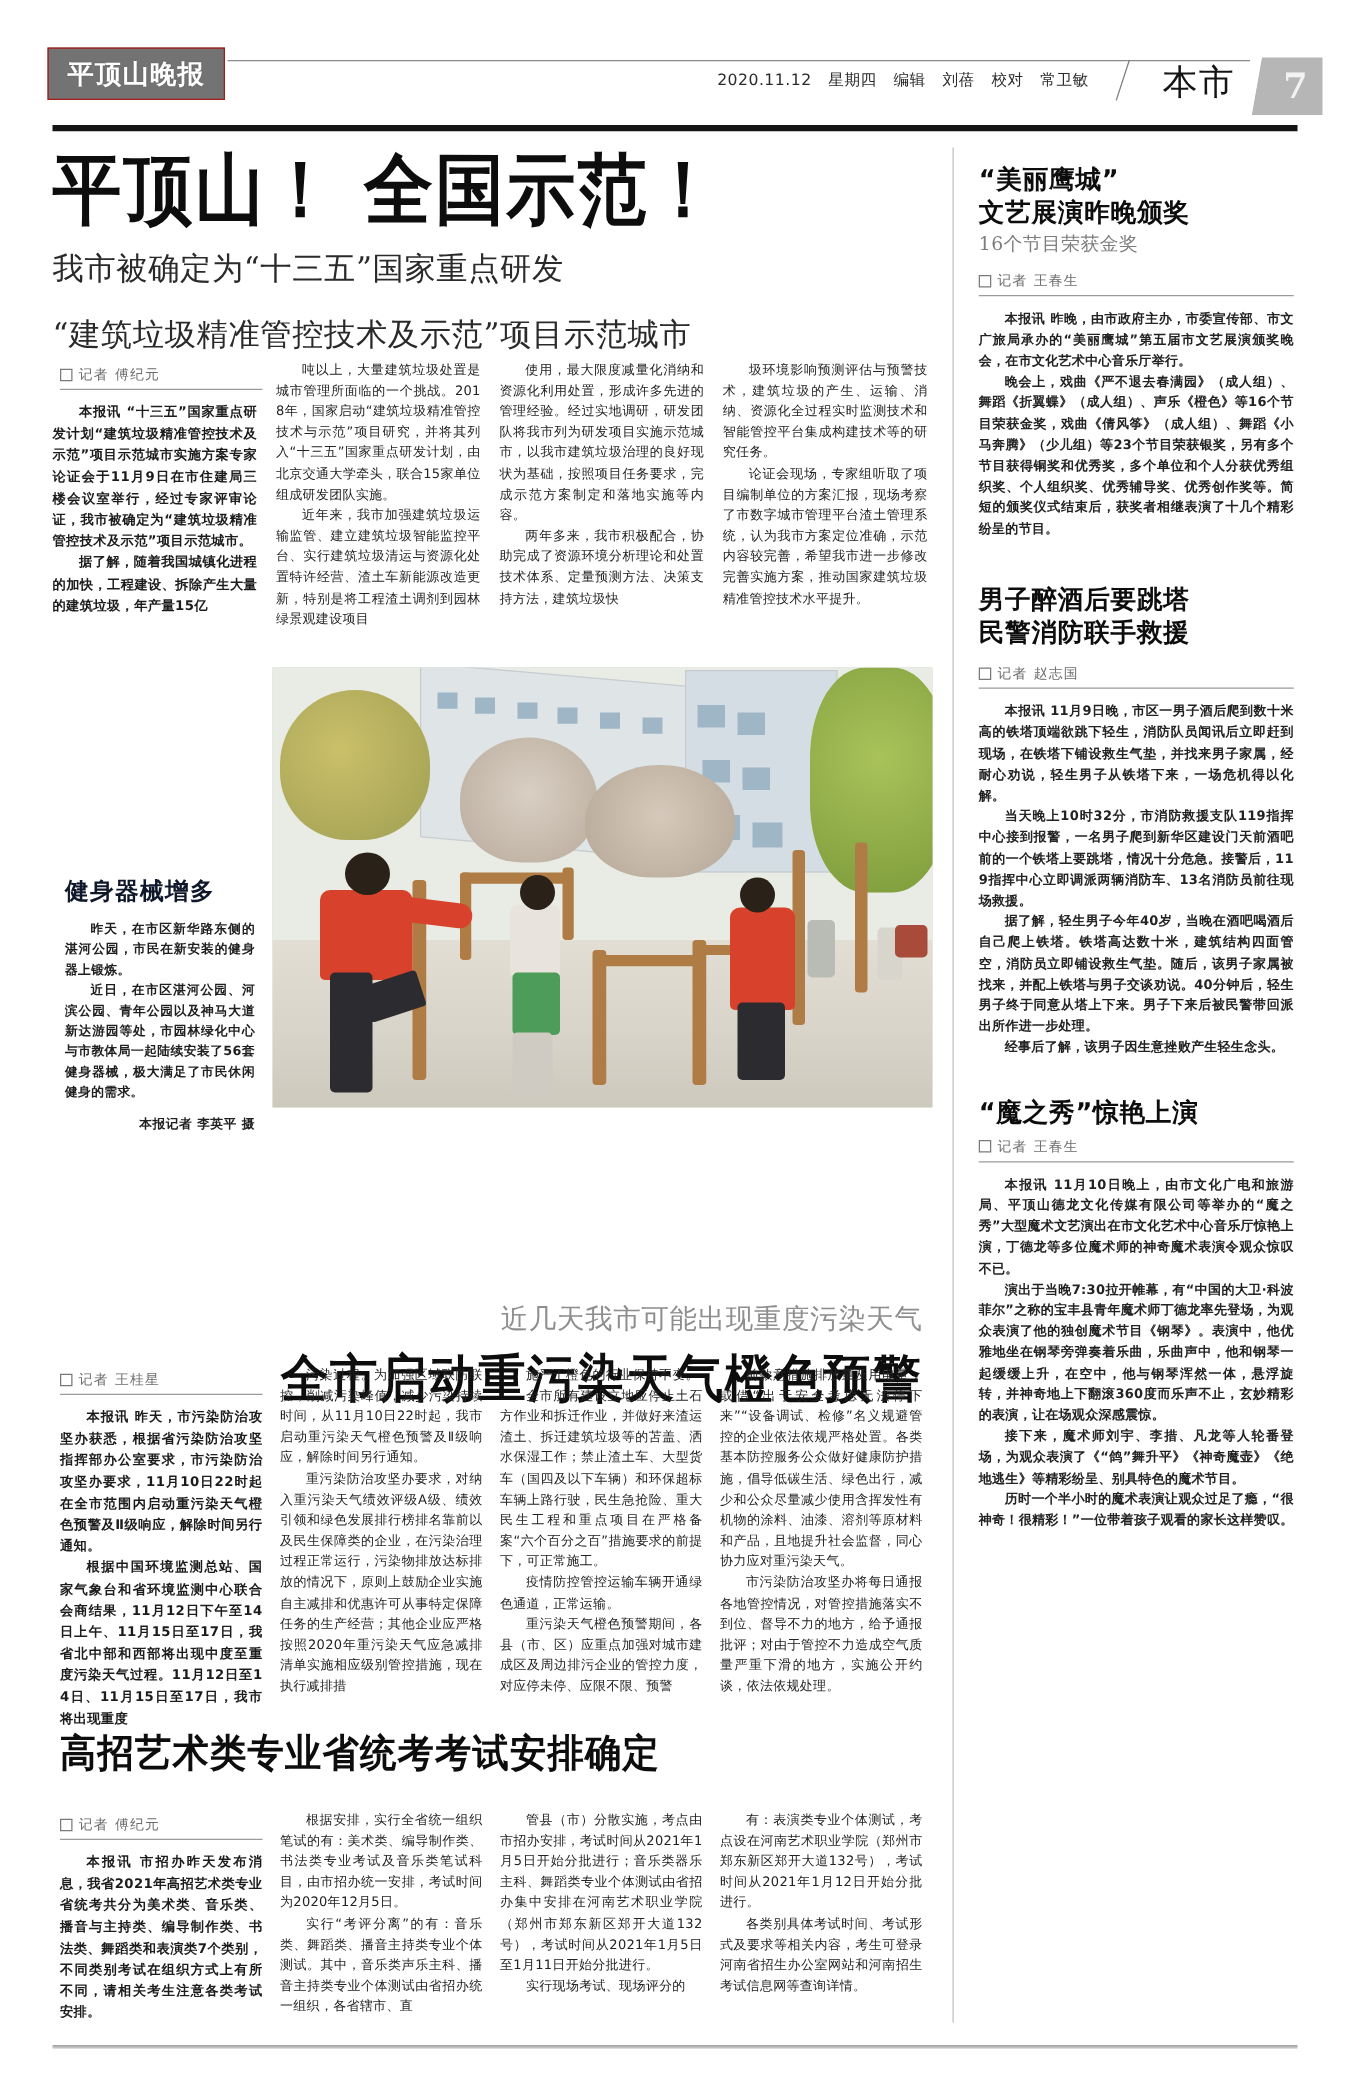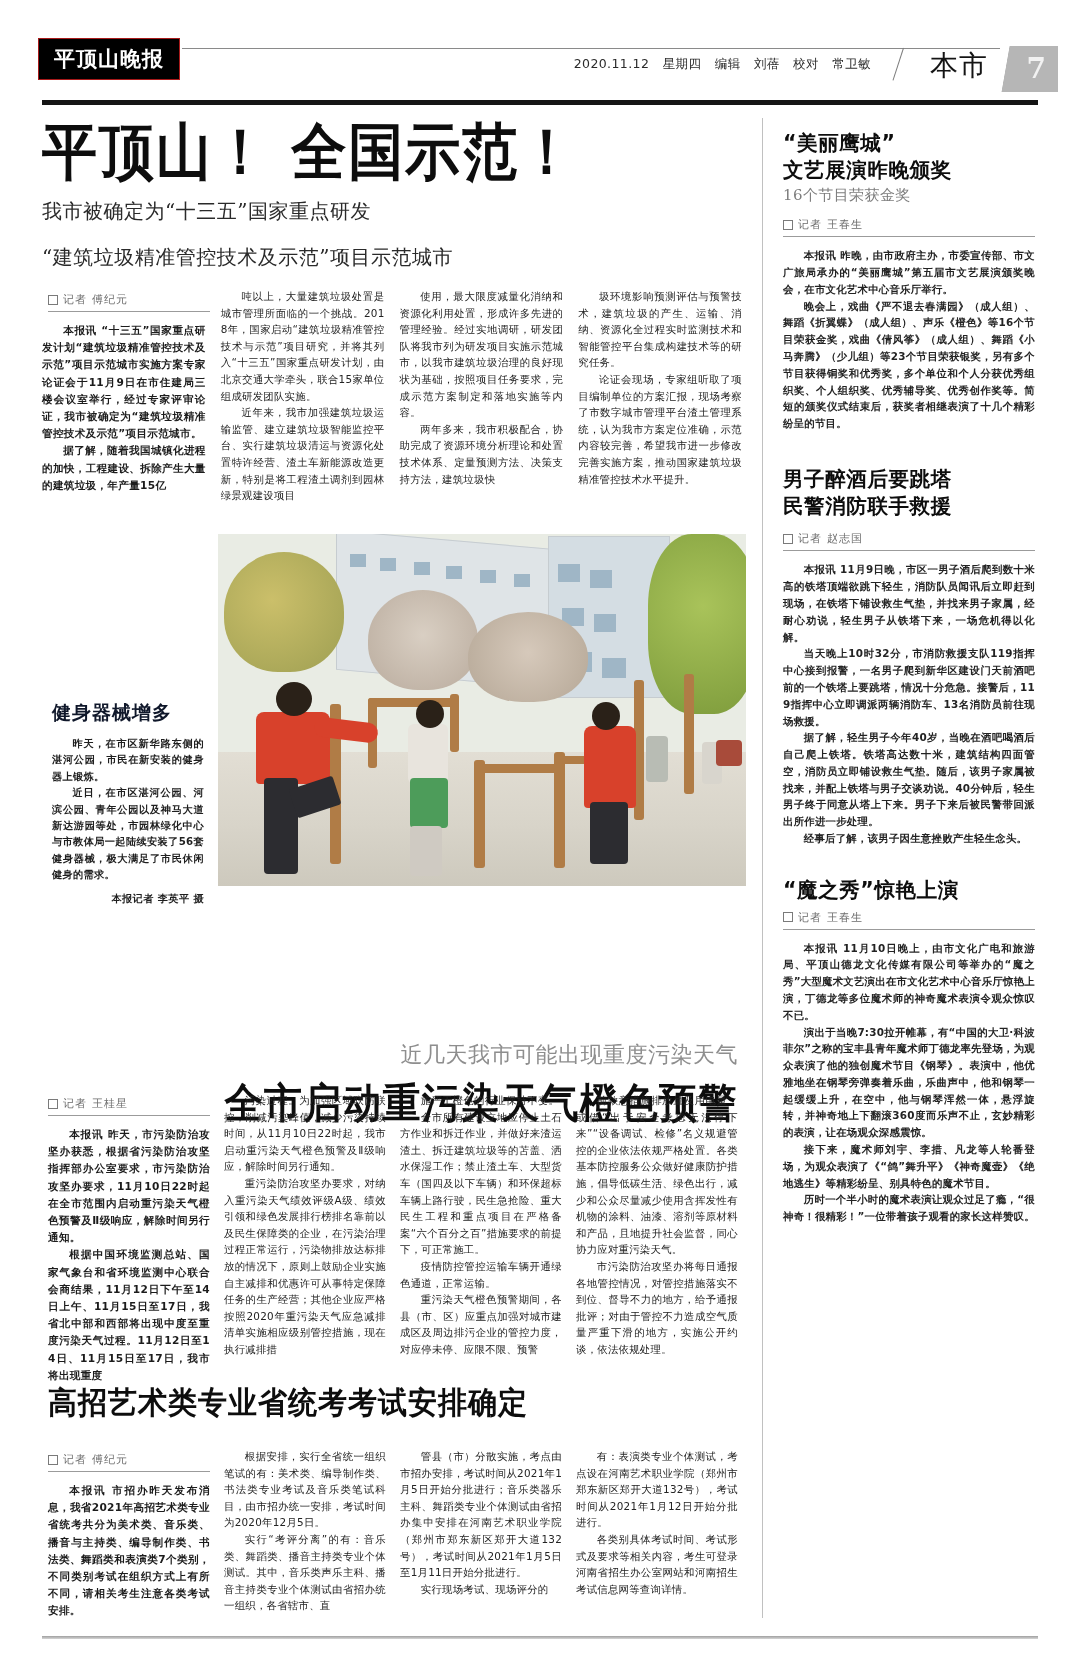--- a/index.html
+++ b/index.html
@@ -9,21 +9,21 @@
     font-family:"DejaVu Sans","Liberation Sans",sans-serif;
     color:#1a1a1a;
     -webkit-font-smoothing:antialiased;
   }
   .page{position:relative;width:1080px;height:1675px;overflow:hidden;background:#fff;}
 
   
   .masthead{position:absolute;left:0;top:34px;width:1080px;height:56px;}
   .logo-box{
     position:absolute;left:38px;top:4px;width:140px;height:40px;
-    background:#000000;border:1px solid #a81a1a;
+    background:#737373;border:1px solid #a81a1a;
     display:flex;align-items:center;justify-content:center;
     overflow:hidden;
   }
   .logo-text{
     color:#ffffff;font-family:"DejaVu Serif","Liberation Serif",serif;
     font-weight:700;font-size:21px;letter-spacing:1px;
     transform:skewX(-6px) scaleY(1.05);
     text-shadow:0 0 1px rgba(0,0,0,.35);
     white-space:nowrap;
   }
@@ -82,21 +82,21 @@
 
   
   .lead-wrap{position:absolute;left:42px;top:120px;width:700px;}
   .lead-title{
     font-size:55px;font-weight:800;line-height:1.02;letter-spacing:2px;
     color:#0d0d0d;white-space:nowrap;
     transform:scaleY(1.12);transform-origin:left top;
     font-family:"DejaVu Sans","Liberation Sans",sans-serif;
   }
   .lead-sub{
-    margin-top:22px;font-size:20px;line-height:1.32;letter-spacing:.5px;
+    margin-top:22px;font-size:25px;line-height:1.32;letter-spacing:.5px;
     color:#2a2a2a;font-family:"DejaVu Serif","Liberation Serif",serif;
     white-space:nowrap;
   }
   .lead-cols{
     position:absolute;left:42px;top:288px;width:700px;height:218px;
     display:flex;gap:15px;
   }
   .lead-cols .col{width:165px;}
 
   

